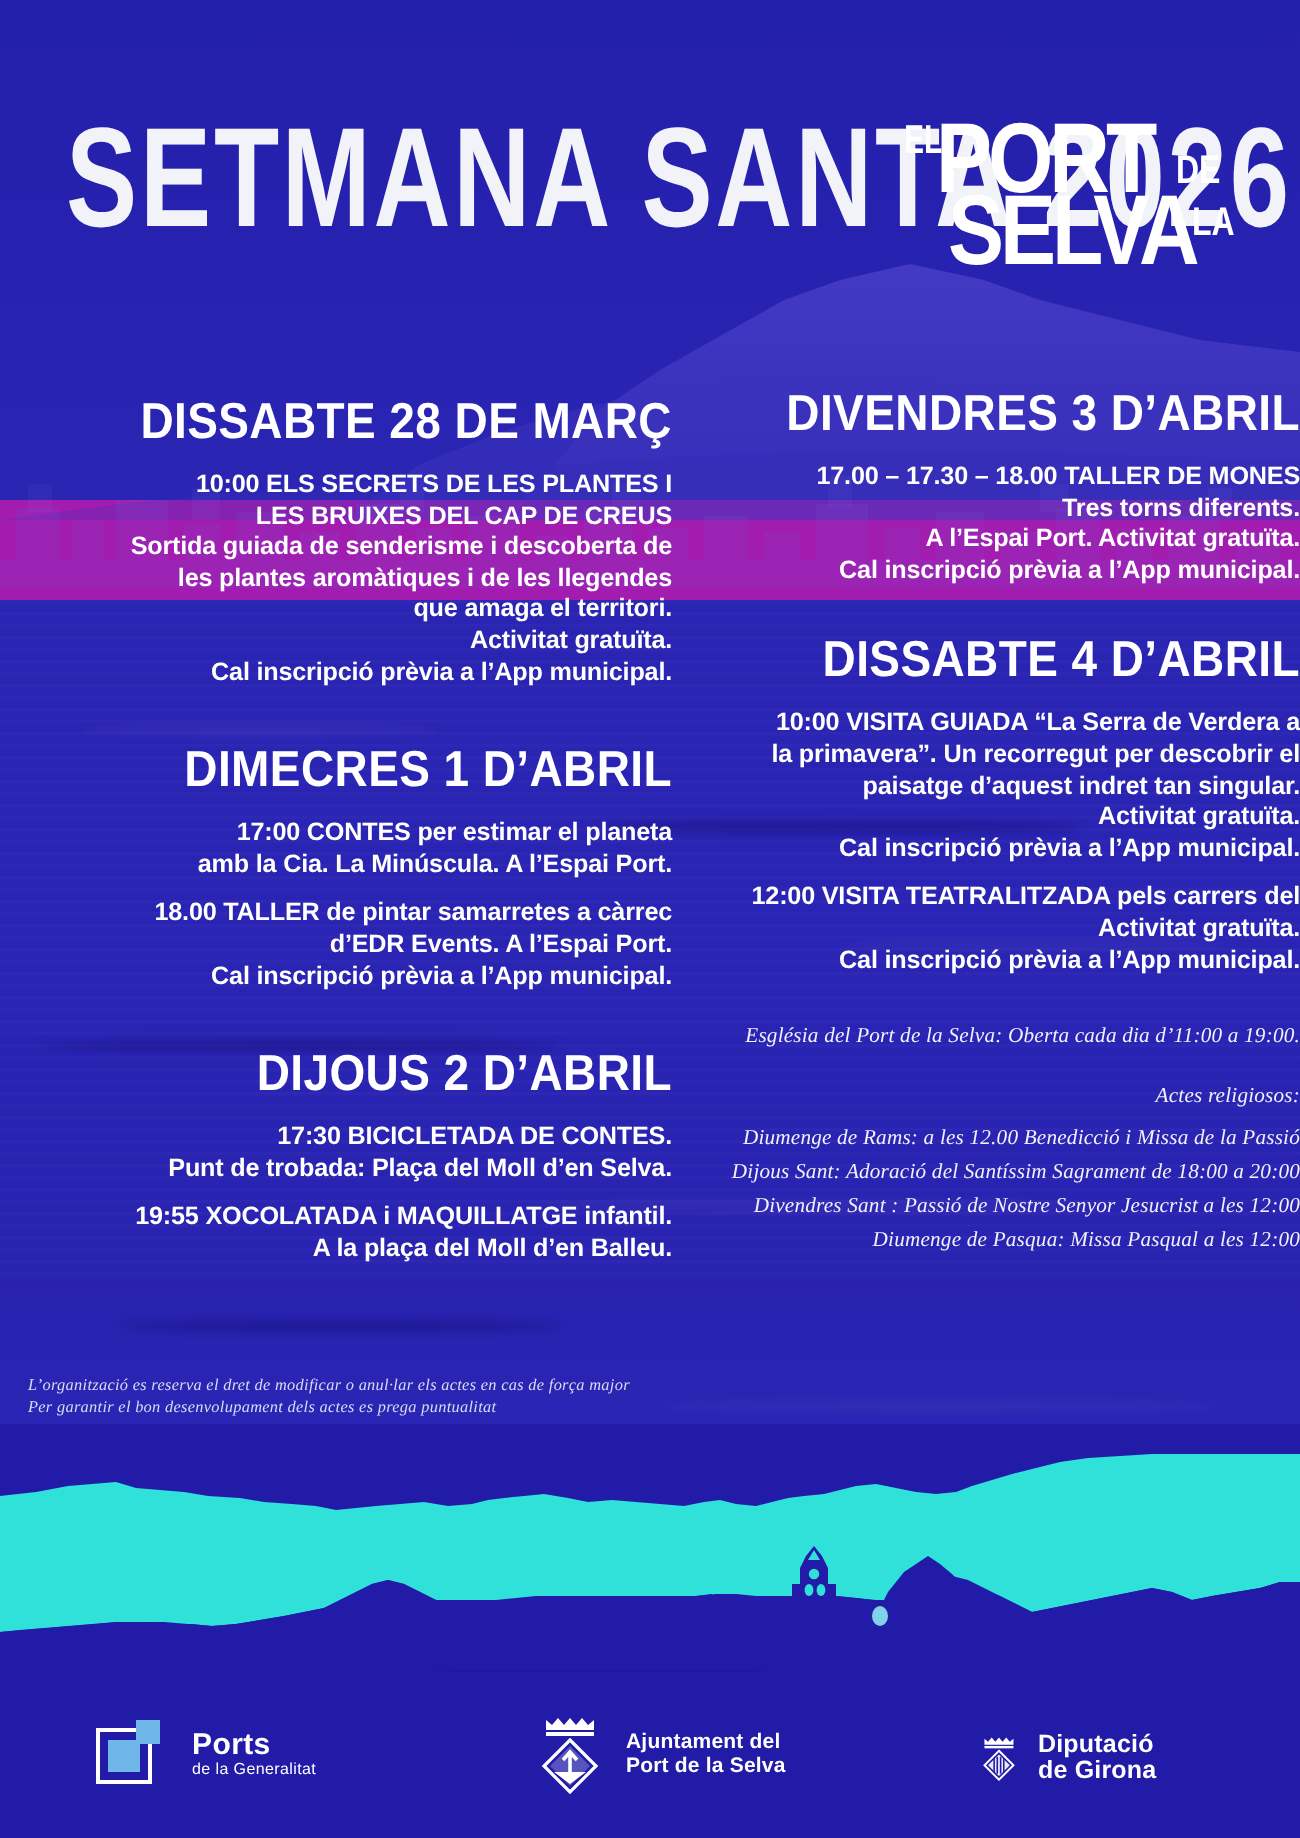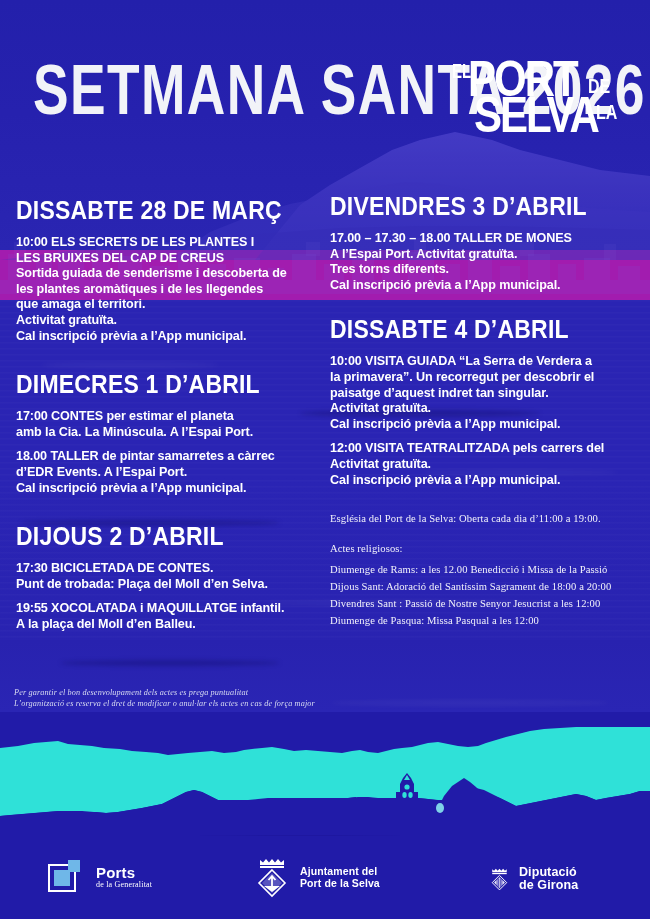--- a/index.html
+++ b/index.html
@@ -61,21 +61,21 @@
     font-family:"Liberation Sans Narrow","Liberation Sans",sans-serif;
     transform:scaleY(1.25);transform-origin:left top;}
   .wm-selva{position:absolute;left:22px;top:38px;font-size:42px;font-weight:700;color:#fff;
     font-family:"Liberation Sans Narrow","Liberation Sans",sans-serif;letter-spacing:-2px;
     transform:scaleY(1.18);transform-origin:left top;}
   .wm-la{position:absolute;left:144px;top:52px;font-size:16px;font-weight:700;color:#fff;
     font-family:"Liberation Sans Narrow","Liberation Sans",sans-serif;
     transform:scaleY(1.25);transform-origin:left top;}
 
   
-  .col{position:absolute;text-align:left;color:#ffffff;}
+  .col{position:absolute;text-align:right;color:#ffffff;}
   .col-left{left:16px;width:320px;top:196px;}
   .col-right{left:330px;width:320px;top:192px;}
 
   .day-head{
     font-family:"Liberation Sans Narrow","Liberation Sans",sans-serif;
     font-weight:700;font-size:23px;color:#FFFFFF;
     letter-spacing:.2px;line-height:26px;
     transform:scaleY(1.1);transform-origin:center top;
     margin:0 0 13px 0;
   }
@@ -83,21 +83,21 @@
     font-family:"Liberation Sans","Liberation Sans Narrow",sans-serif;
     font-weight:700;font-size:12.6px;line-height:15.6px;color:#ffffff;
     margin:0 0 13px 0;letter-spacing:-0.1px;
   }
   .ev.tight{margin-bottom:9px;}
   .blk{margin-bottom:26px;}
   .blk-r{margin-bottom:22px;}
 
   
   .church{
-    font-family:"Liberation Serif",serif;
+    font-family:"Liberation Serif",serif;font-style:italic;
     font-size:10.6px;line-height:17px;color:#f2f2fb;font-weight:400;
     letter-spacing:.1px;
   }
   .church .sp{height:13px;}
   .church .lbl{margin-bottom:4px;}
 
   
   .fineprint{
     position:absolute;left:14px;top:688px;width:340px;
     font-family:"Liberation Serif",serif;font-style:italic;
@@ -108,24 +108,24 @@
   
   .bottom-art{position:absolute;left:0;top:712px;width:650px;height:207px;}
   .footer-bar{
     position:absolute;left:0;top:836px;width:650px;height:83px;
     background:#211BA8;
   }
   
   .logos{position:absolute;left:0;top:836px;width:536px;height:83px;}
   .logo{position:absolute;display:flex;align-items:center;gap:8px;color:#fff;}
   .logo-ports{left:48px;top:24px;}
-  .logo-ajt{left:252px;top:20px;}
+  .logo-ajt{left:265px;top:20px;}
   .logo-dip{left:488px;top:23px;}
   .logo-txt1{font-size:15px;font-weight:700;line-height:15px;letter-spacing:.2px;}
-  .logo-txt2{font-size:8px;font-weight:400;line-height:10px;letter-spacing:.2px;font-family:Liberation Serif, serif;}
+  .logo-txt2{font-size:8px;font-weight:400;line-height:10px;letter-spacing:.2px;}
   .logo-txt-mid{font-size:10.5px;font-weight:700;line-height:12.5px;letter-spacing:.1px;}
   .logo-txt-big{font-size:12.5px;font-weight:700;line-height:13px;letter-spacing:.1px;}
   .stack{display:flex;flex-direction:column;}
 </style>
 </head>
 <body>
 
 <div id="poster">
 
   <div class="bg-sky"></div>
@@ -239,22 +239,22 @@
         </div>
       </div>
     </div>
 
   <div class="col col-right" id="col-right">
     <div id="right-days">
         <div class="blk-r">
           <div class="day-head">DIVENDRES 3 D’ABRIL</div>
           <div class="ev">
             <div>17.00 – 17.30 – 18.00 TALLER DE MONES</div>
+            <div>Tres torns diferents.</div>
             <div>A l’Espai Port. Activitat gratuïta.</div>
-            <div>Tres torns diferents.</div>
             <div>Cal inscripció prèvia a l’App municipal.</div>
           </div>
         </div>
         <div class="blk-r">
           <div class="day-head">DISSABTE 4 D’ABRIL</div>
           <div class="ev tight">
             <div>10:00 VISITA GUIADA “La Serra de Verdera a</div>
             <div>la primavera”. Un recorregut per descobrir el</div>
             <div>paisatge d’aquest indret tan singular.</div>
             <div>Activitat gratuïta.</div>
@@ -274,22 +274,22 @@
       <div id="church-services">
           <div>Diumenge de Rams: a les 12.00 Benedicció i Missa de la Passió</div>
           <div>Dijous Sant: Adoració del Santíssim Sagrament de 18:00 a 20:00</div>
           <div>Divendres Sant : Passió de Nostre Senyor Jesucrist a les 12:00</div>
           <div>Diumenge de Pasqua: Missa Pasqual a les 12:00</div>
         </div>
     </div>
   </div>
 
   <div class="fineprint">
+    <div>L’organització es reserva el dret de modificar o anul·lar els actes en cas de força major</div>
     <div>Per garantir el bon desenvolupament dels actes es prega puntualitat</div>
-    <div>L’organització es reserva el dret de modificar o anul·lar els actes en cas de força major</div>
   </div>
 
   <svg class="bottom-art" viewBox="0 0 650 207" preserveAspectRatio="none">
     <rect x="0" y="0" width="650" height="207" fill="#211BA8"></rect>
 
     <path fill="#2FE1D8" d="M0,36 L18,34 L34,31 L46,30 L58,29 L68,32 L80,33 L92,34 L104,36 L120,37 L132,39 L146,40 L158,41 L168,43 L178,42 L188,41 L200,40 L212,39 L224,41 L236,40 L244,38 L252,37 L262,36 L272,35 L284,37 L294,39 L306,38 L318,39 L330,40 L342,41 L352,39 L360,38 L368,40 L378,41 L386,39 L394,37 L402,36 L412,35 L420,33 L428,31 L438,30 L448,32 L458,34 L468,35 L478,34 L486,31 L496,28 L506,25 L518,22 L530,19 L544,17 L560,16 L576,15 L592,15 L610,15 L628,15 L650,15 L650,79 L640,79 L630,82 L618,84 L606,86 L596,88 L586,84 L576,82 L566,84 L556,86 L546,88 L536,90 L526,92 L516,94 L508,90 L500,86 L492,82 L484,78 L476,76 L468,78 L462,82 L456,86 L448,88 L438,88 L428,87 L418,86 L408,86 L398,86 L388,86 L378,86 L368,85 L358,85 L348,86 L338,86 L328,86 L318,86 L308,86 L298,86 L288,86 L278,86 L268,86 L258,87 L248,88 L238,88 L228,88 L218,88 L210,84 L202,80 L194,78 L186,80 L178,84 L170,88 L162,92 L152,94 L142,96 L130,98 L118,100 L106,101 L94,100 L82,99 L70,99 L58,99 L46,100 L34,101 L22,102 L10,103 L0,104 Z"></path>
 
     <path fill="#211BA8" d="M0,104 L12,103 L24,102 L36,101 L48,100 L60,99 L72,99 L84,100 L96,100 L106,101 L118,100 L130,98 L142,96 L152,94 L162,92 L170,88 L178,84 L186,80 L194,78 L202,80 L210,84 L218,88 L230,88 L242,88 L252,88 L252,90 L258,90 L258,88 L266,87 L278,86 L290,86 L302,86 L314,86 L326,86 L338,86 L348,86 L356,85 L356,92 L364,92 L364,85 L372,86 L380,86 L388,86 L396,86 L396,80 L400,80 L400,72 L403,66 L407,61 L411,66 L414,72 L414,80 L418,80 L418,86 L428,87 L436,88 L442,88 L444,84 L448,79 L452,74 L458,70 L464,66 L470,70 L476,75 L481,80 L485,84 L489,88 L494,84 L500,86 L508,90 L516,94 L526,92 L536,90 L546,88 L556,86 L566,84 L576,82 L586,84 L596,88 L606,86 L618,84 L630,82 L640,79 L650,79 L650,207 L0,207 Z"></path>
 
     <polygon fill="#2FE1D8" points="407,63 410,68 404,68"></polygon>

